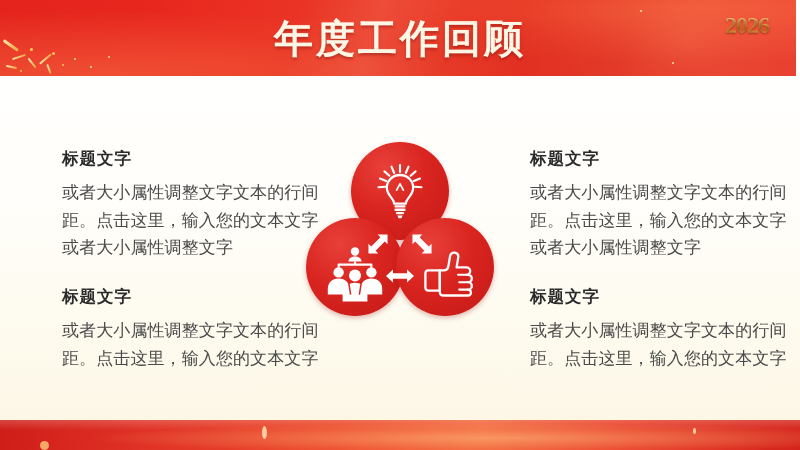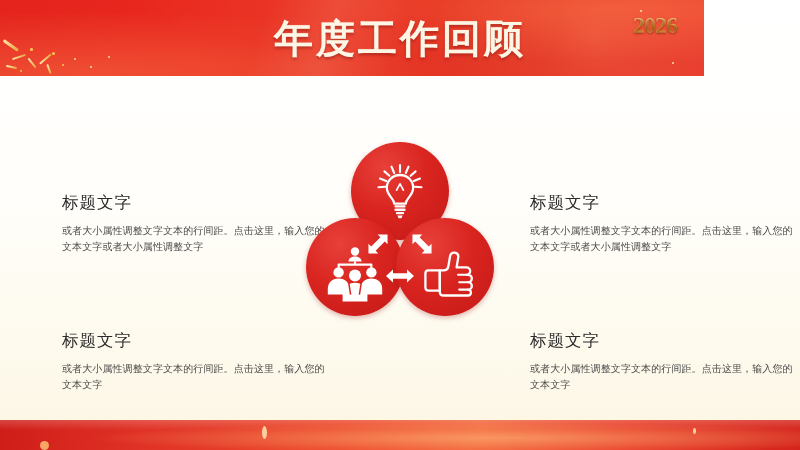--- a/index.html
+++ b/index.html
@@ -9,21 +9,21 @@
     overflow:hidden;
   }
   #slide {
     position:relative;
     width:800px; height:450px;
     background:linear-gradient(180deg,#ffffff 0%,#fffefa 45%,#fdf8e8 88%,#fcf6e2 100%);
   }
 
   
   #header {
-    position:absolute; left:0; top:0; width:704px; height:76px;
+    position:absolute; left:0; top:0; width:796px; height:76px;
     background:
       radial-gradient(ellipse at 88% 10%, rgba(255,120,70,.45) 0%, rgba(255,120,70,0) 55%),
       radial-gradient(ellipse at 12% 95%, rgba(255,150,90,.35) 0%, rgba(255,150,90,0) 60%),
       linear-gradient(103deg,#e4241d 0%,#e9291f 28%,#e32b20 55%,#da1f17 78%,#e6352a 100%);
     overflow:hidden;
   }
   
   #header .sheen{
     position:absolute; inset:-40px -20px;
     background:linear-gradient(108deg,
@@ -54,26 +54,25 @@
     font-size:24px; font-weight:bold; letter-spacing:-1px;
     font-family:"Liberation Serif", serif;
     background:linear-gradient(180deg,#fbeab4 0%,#f3c863 38%,#d99527 62%,#f6dc9c 100%);
     -webkit-background-clip:text; background-clip:text; color:transparent;
     text-shadow:0 1px 2px rgba(110,20,5,.5);
   }
 
   
   .block { position:absolute; width:268px; }
   .block .bt {
-    font-size:16.5px; font-weight:normal; color:#2b2b2b; letter-spacing:1px;
+    font-size:16.5px; font-weight:bold; color:#2b2b2b; letter-spacing:1px;
     margin-bottom:9px;
-    margin-top:44px;
   }
   .block .bb {
-    font-size:10px; color:#4a4a4a; line-height:1.62; letter-spacing:.1px;
+    font-size:17px; color:#4a4a4a; line-height:1.62; letter-spacing:.1px;
   }
   #b-tl { left:62px; top:148px; }
   #b-bl { left:62px; top:286px; }
   #b-tr { left:530px; top:148px; }
   #b-br { left:530px; top:286px; }
 
   
   #venn { position:absolute; left:300px; top:140px; width:200px; height:200px; }
   .circ {
     position:absolute; border-radius:50%;

